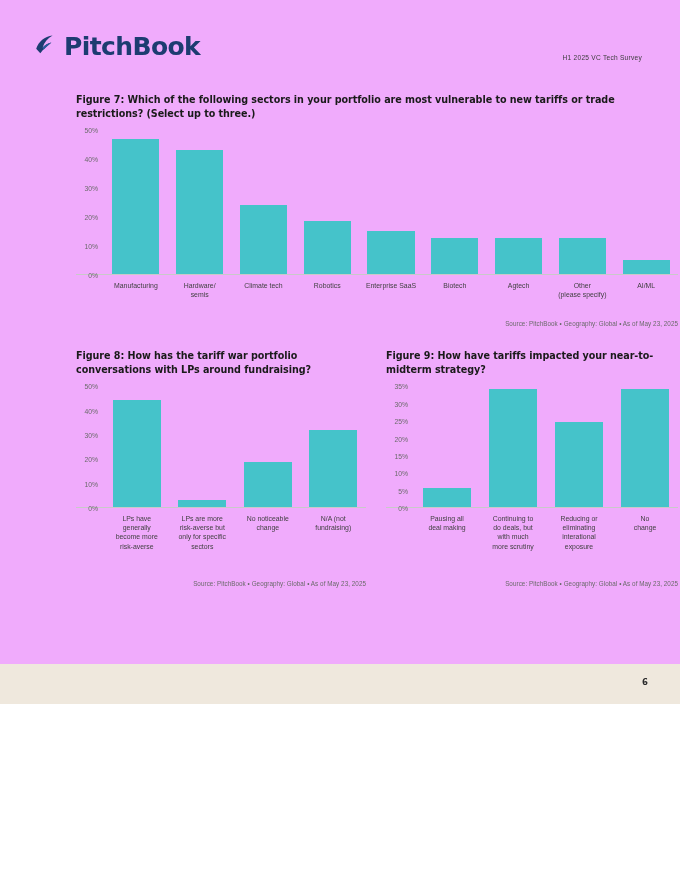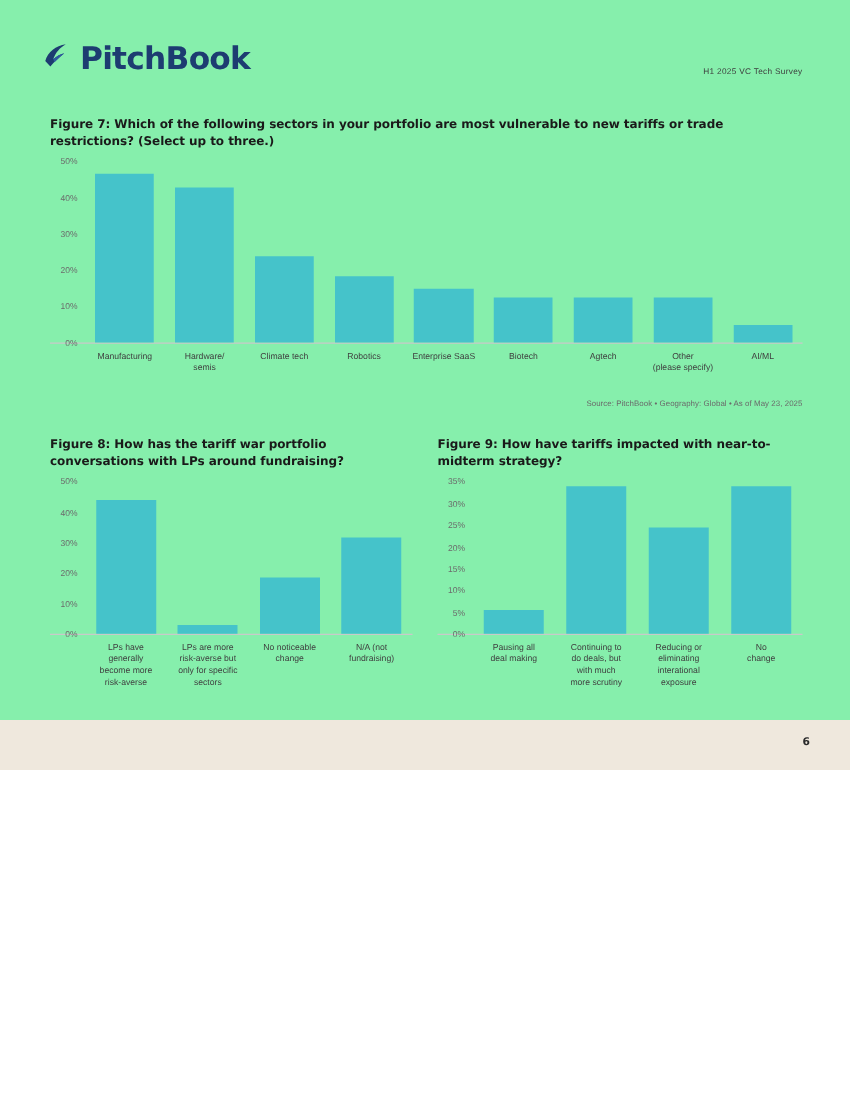--- a/index.html
+++ b/index.html
@@ -9,22 +9,22 @@
     height: 880px;
     background: #ffffff;
     font-family: "Liberation Sans", sans-serif;
     color: #231f20;
     overflow: hidden;
   }
 
   .page {
     position: relative;
     width: 680px;
-    height: 616px;
-    background: #86efac;
+    height: 704px;
+    background: #f0abfc;
   }
 
   
   .header {
     position: absolute;
     left: 0; top: 0;
     width: 680px;
     height: 88px;
   }
   .logo-wrap {
@@ -48,20 +48,21 @@
     right: 38px; top: 54px;
     font-size: 6.6px;
     letter-spacing: 0.25px;
     color: #3c3c3c;
     text-align: right;
   }
 
   
   .fig {
     position: absolute;
+    margin-left: 36px;
   }
   .fig-title {
     font-family: "DejaVu Sans", sans-serif;
     font-size: 9.6px;
     font-weight: 700;
     line-height: 1.42;
     color: #1a1a1a;
     letter-spacing: -0.05px;
   }
   .chart {
@@ -287,21 +288,21 @@
           <div class="xcell">
             <div>N/A (not</div>
             <div>fundraising)</div>
           </div>
         </div>
       <div class="source" style="top:194px;">Source: PitchBook  •  Geography: Global  •  As of May 23, 2025</div>
     </div>
   </div>
 
   <div class="fig" id="fig9" style="left:350px; top:349px; width:292px;">
-    <div class="fig-title">Figure 9: How have tariffs impacted with near-to-midterm strategy?</div>
+    <div class="fig-title">Figure 9: How have tariffs impacted your near-to-midterm strategy?</div>
     <div class="chart">
       <div class="plot" id="fig9-plot" style="height:122px;">
         <div class="ylabels" id="fig9-y">
             <div class="ytick" style="top: 122px;">0%</div>
             <div class="ytick" style="top: 104.571px;">5%</div>
             <div class="ytick" style="top: 87.1429px;">10%</div>
             <div class="ytick" style="top: 69.7143px;">15%</div>
             <div class="ytick" style="top: 52.2857px;">20%</div>
             <div class="ytick" style="top: 34.8571px;">25%</div>
             <div class="ytick" style="top: 17.4286px;">30%</div>

